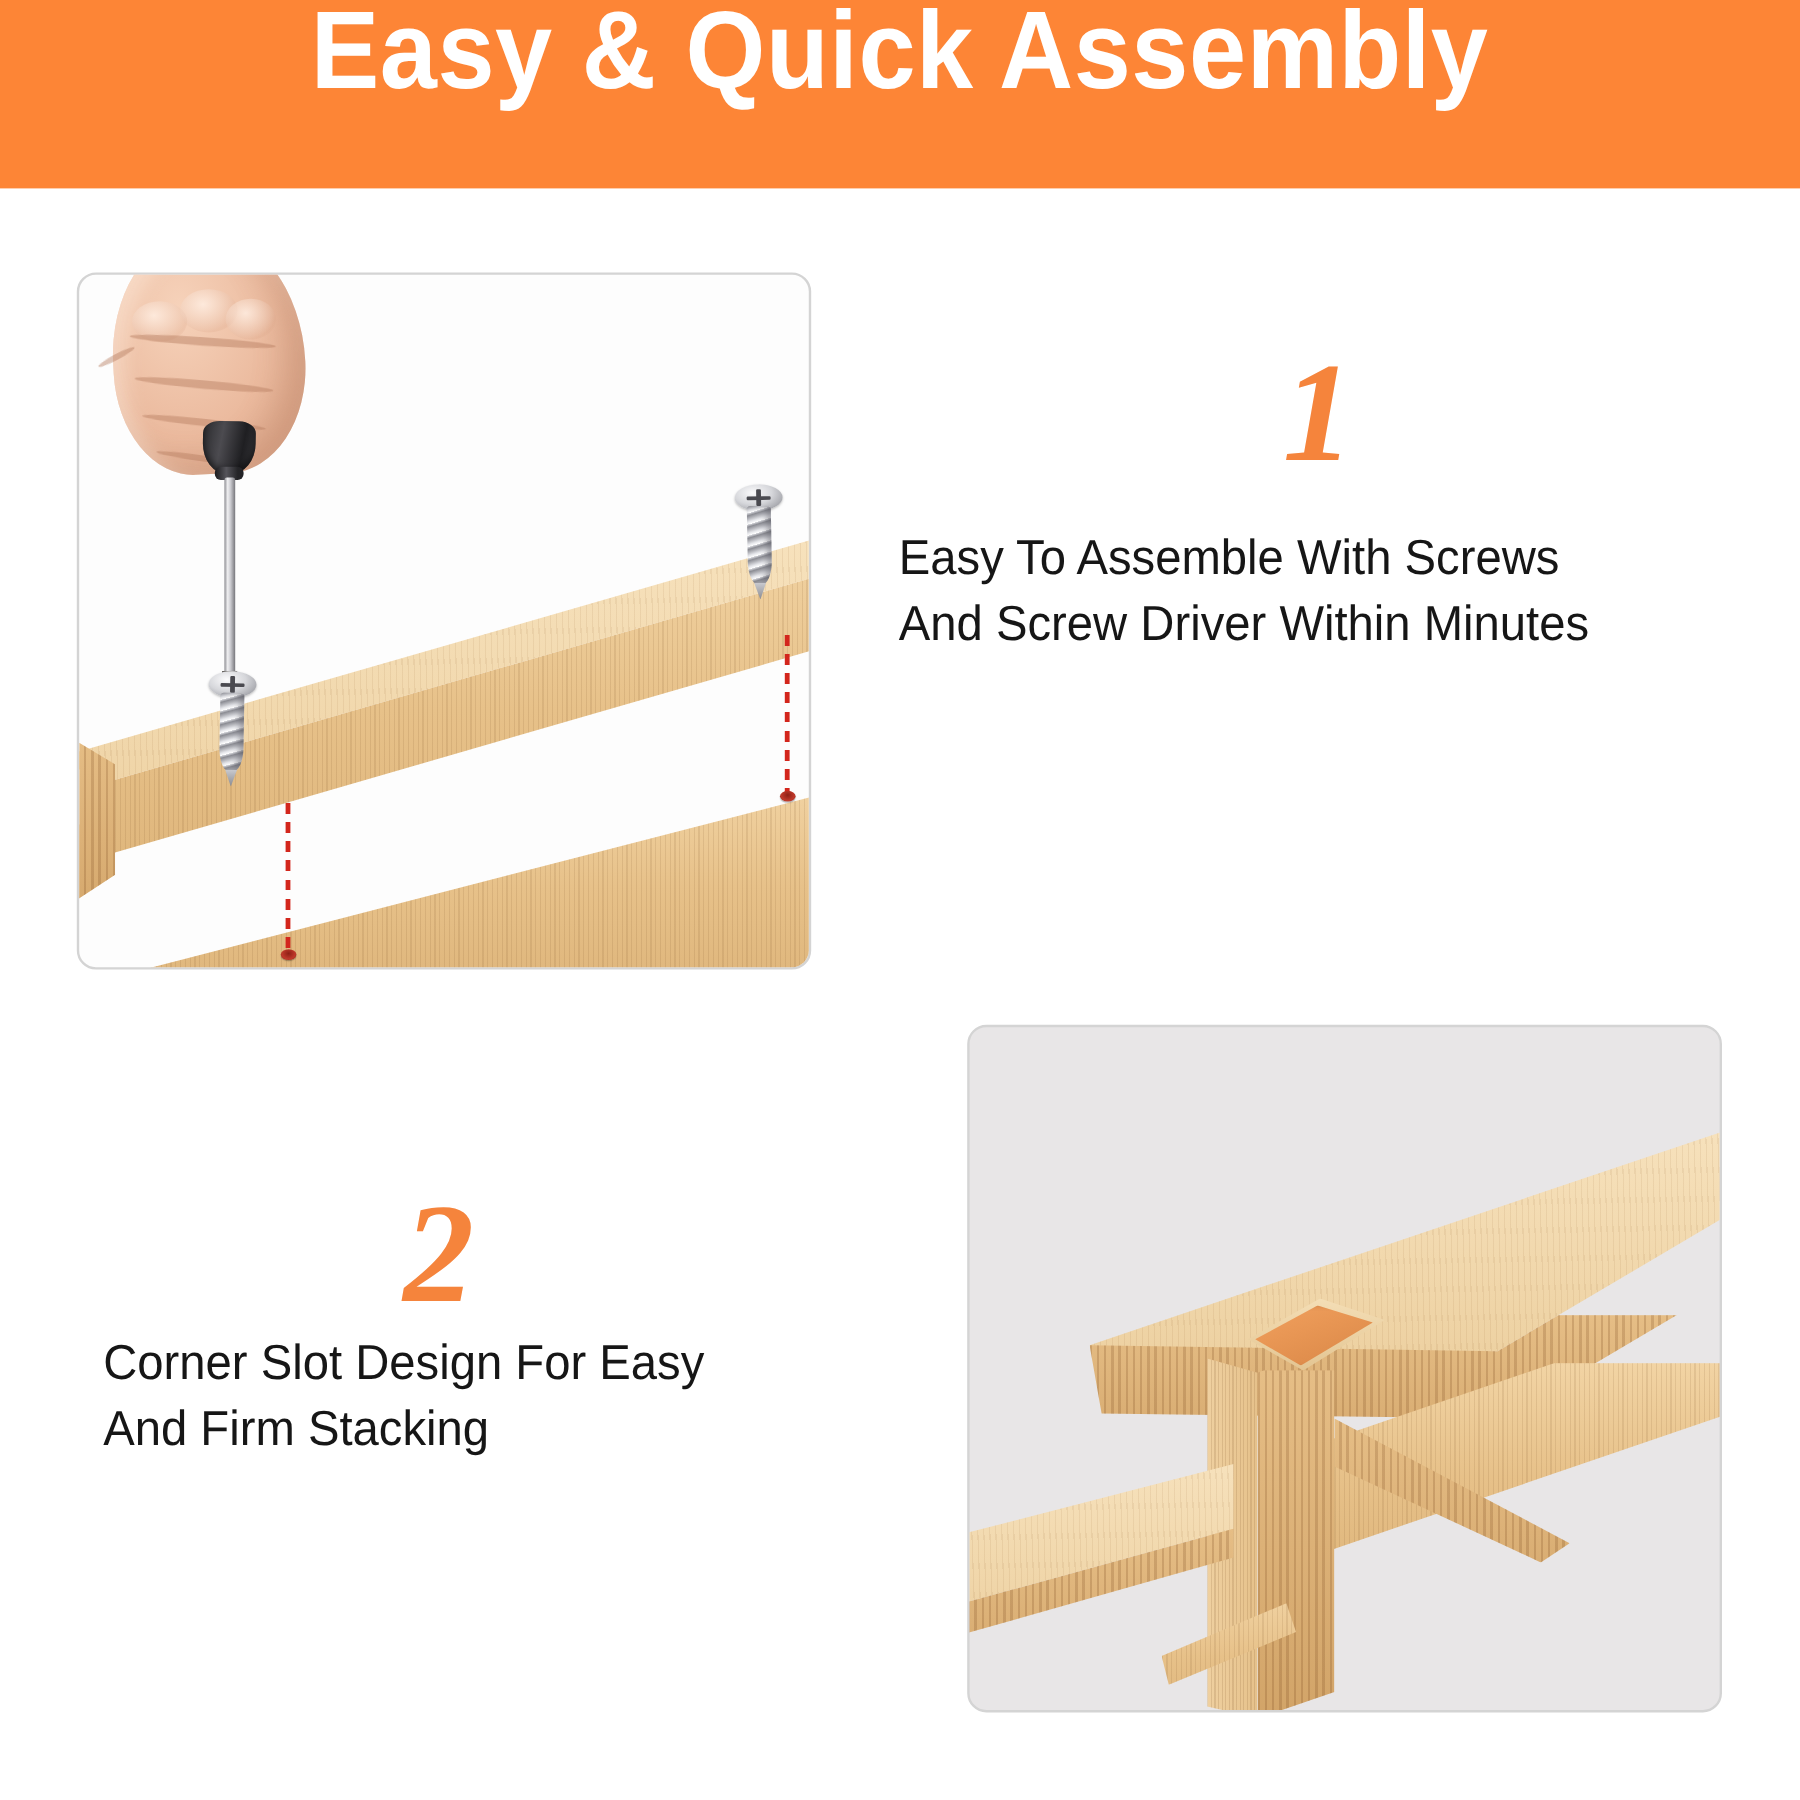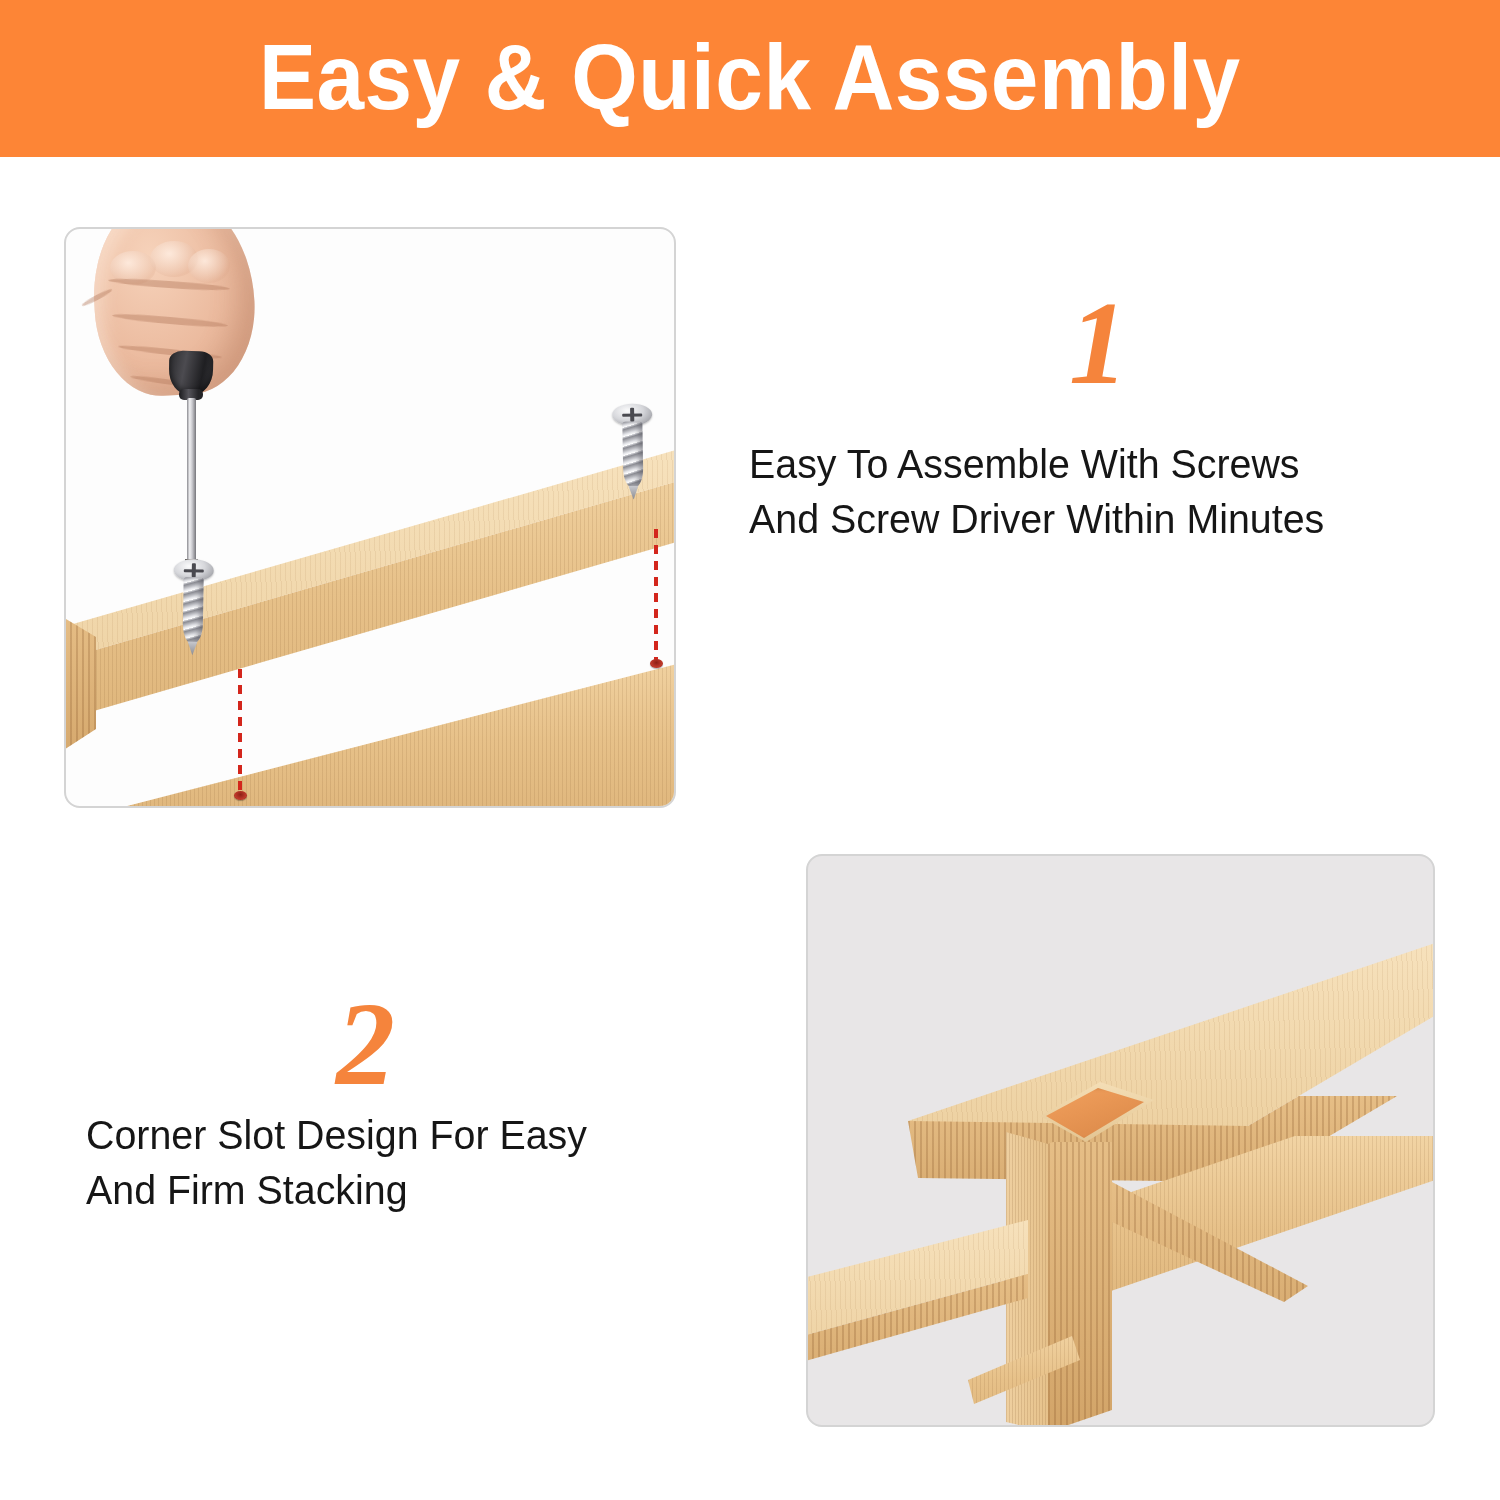--- a/index.html
+++ b/index.html
@@ -18,21 +18,21 @@
   }
 
   
   #header-banner {
     position: absolute;
     left: 0; top: 0;
     width: 1500px;
     height: 157px;
     background: #FD8536;
     display: flex;
-    align-items: center;
+    align-items: flex-start;
     justify-content: center;
   }
   #header-title {
     color: #ffffff;
     font-family: "Liberation Sans", sans-serif;
     font-size: 92px;
     font-weight: bold;
     letter-spacing: 0.5px;
     line-height: 1;
     transform: scaleX(0.93);

